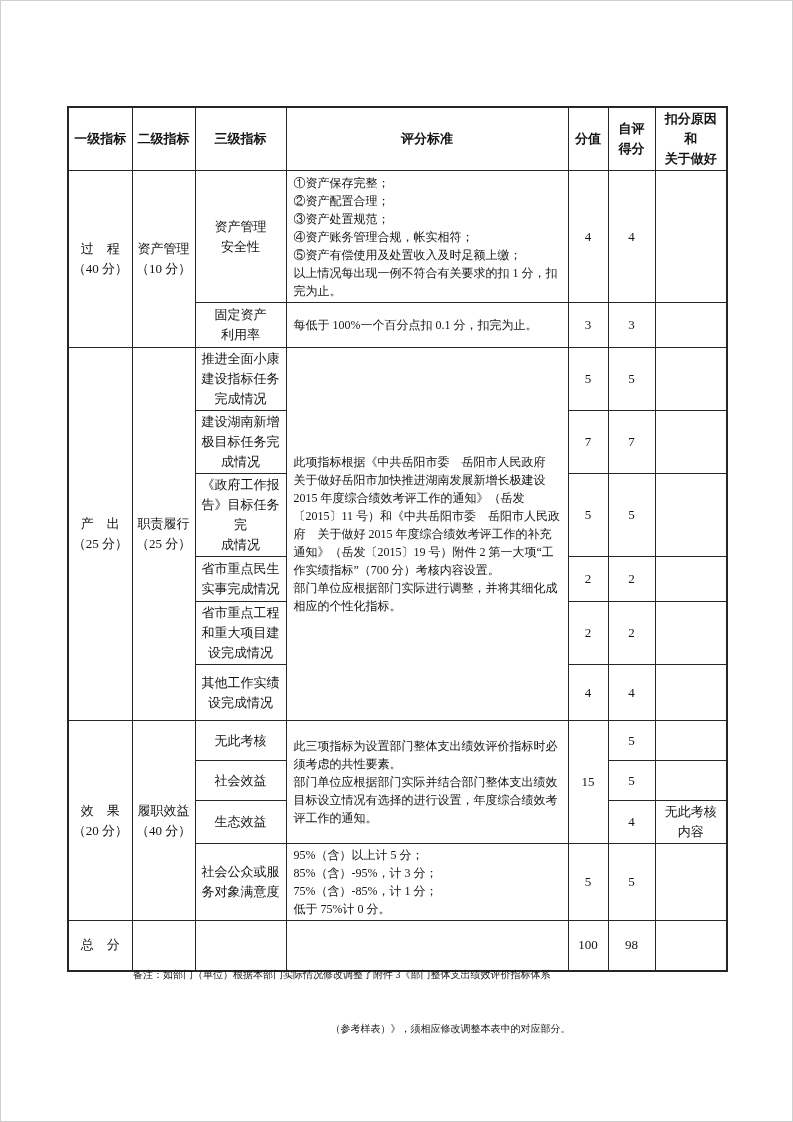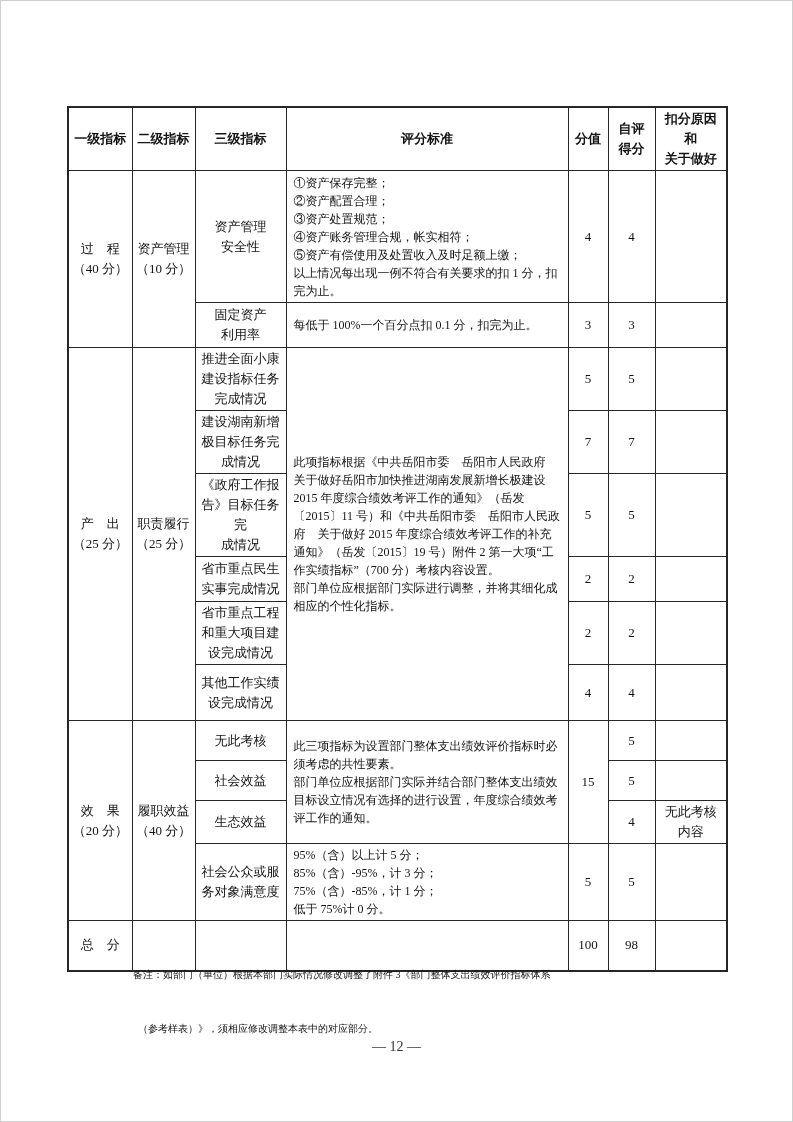--- a/index.html
+++ b/index.html
@@ -44,21 +44,21 @@
     margin-top:48px;
   }
   .score-table td.num { font-size:13px; }
   .score-table tr.sum-row td { font-weight:normal; }
   .note {
     position:absolute; left:92px; top:933px; width:630px;
     font-size:10px; line-height:27px;
     white-space:pre-line;
     margin-left:40px;
   }
-  .note .cont { padding-left:5px; }
+  .note .cont { padding-left:5px;text-align:center; }
   .page-number {
     position:absolute; left:0; top:1038px; width:100%;
     text-align:center; font-size:14px; color:#333;
   }
 </style>
 </head>
 <body>
 
 <div class="page">
 
@@ -219,15 +219,14 @@
       <td></td>
     </tr>
   </tbody>
     </table>
 
   <div class="note">
     <div>备注：如部门（单位）根据本部门实际情况修改调整了附件 3《部门整体支出绩效评价指标体系</div>
     <div class="cont">（参考样表）》，须相应修改调整本表中的对应部分。</div>
   </div>
 
-  <div class="page-number">— 12 —</div>
 
 </div>
 
 </body></html>

